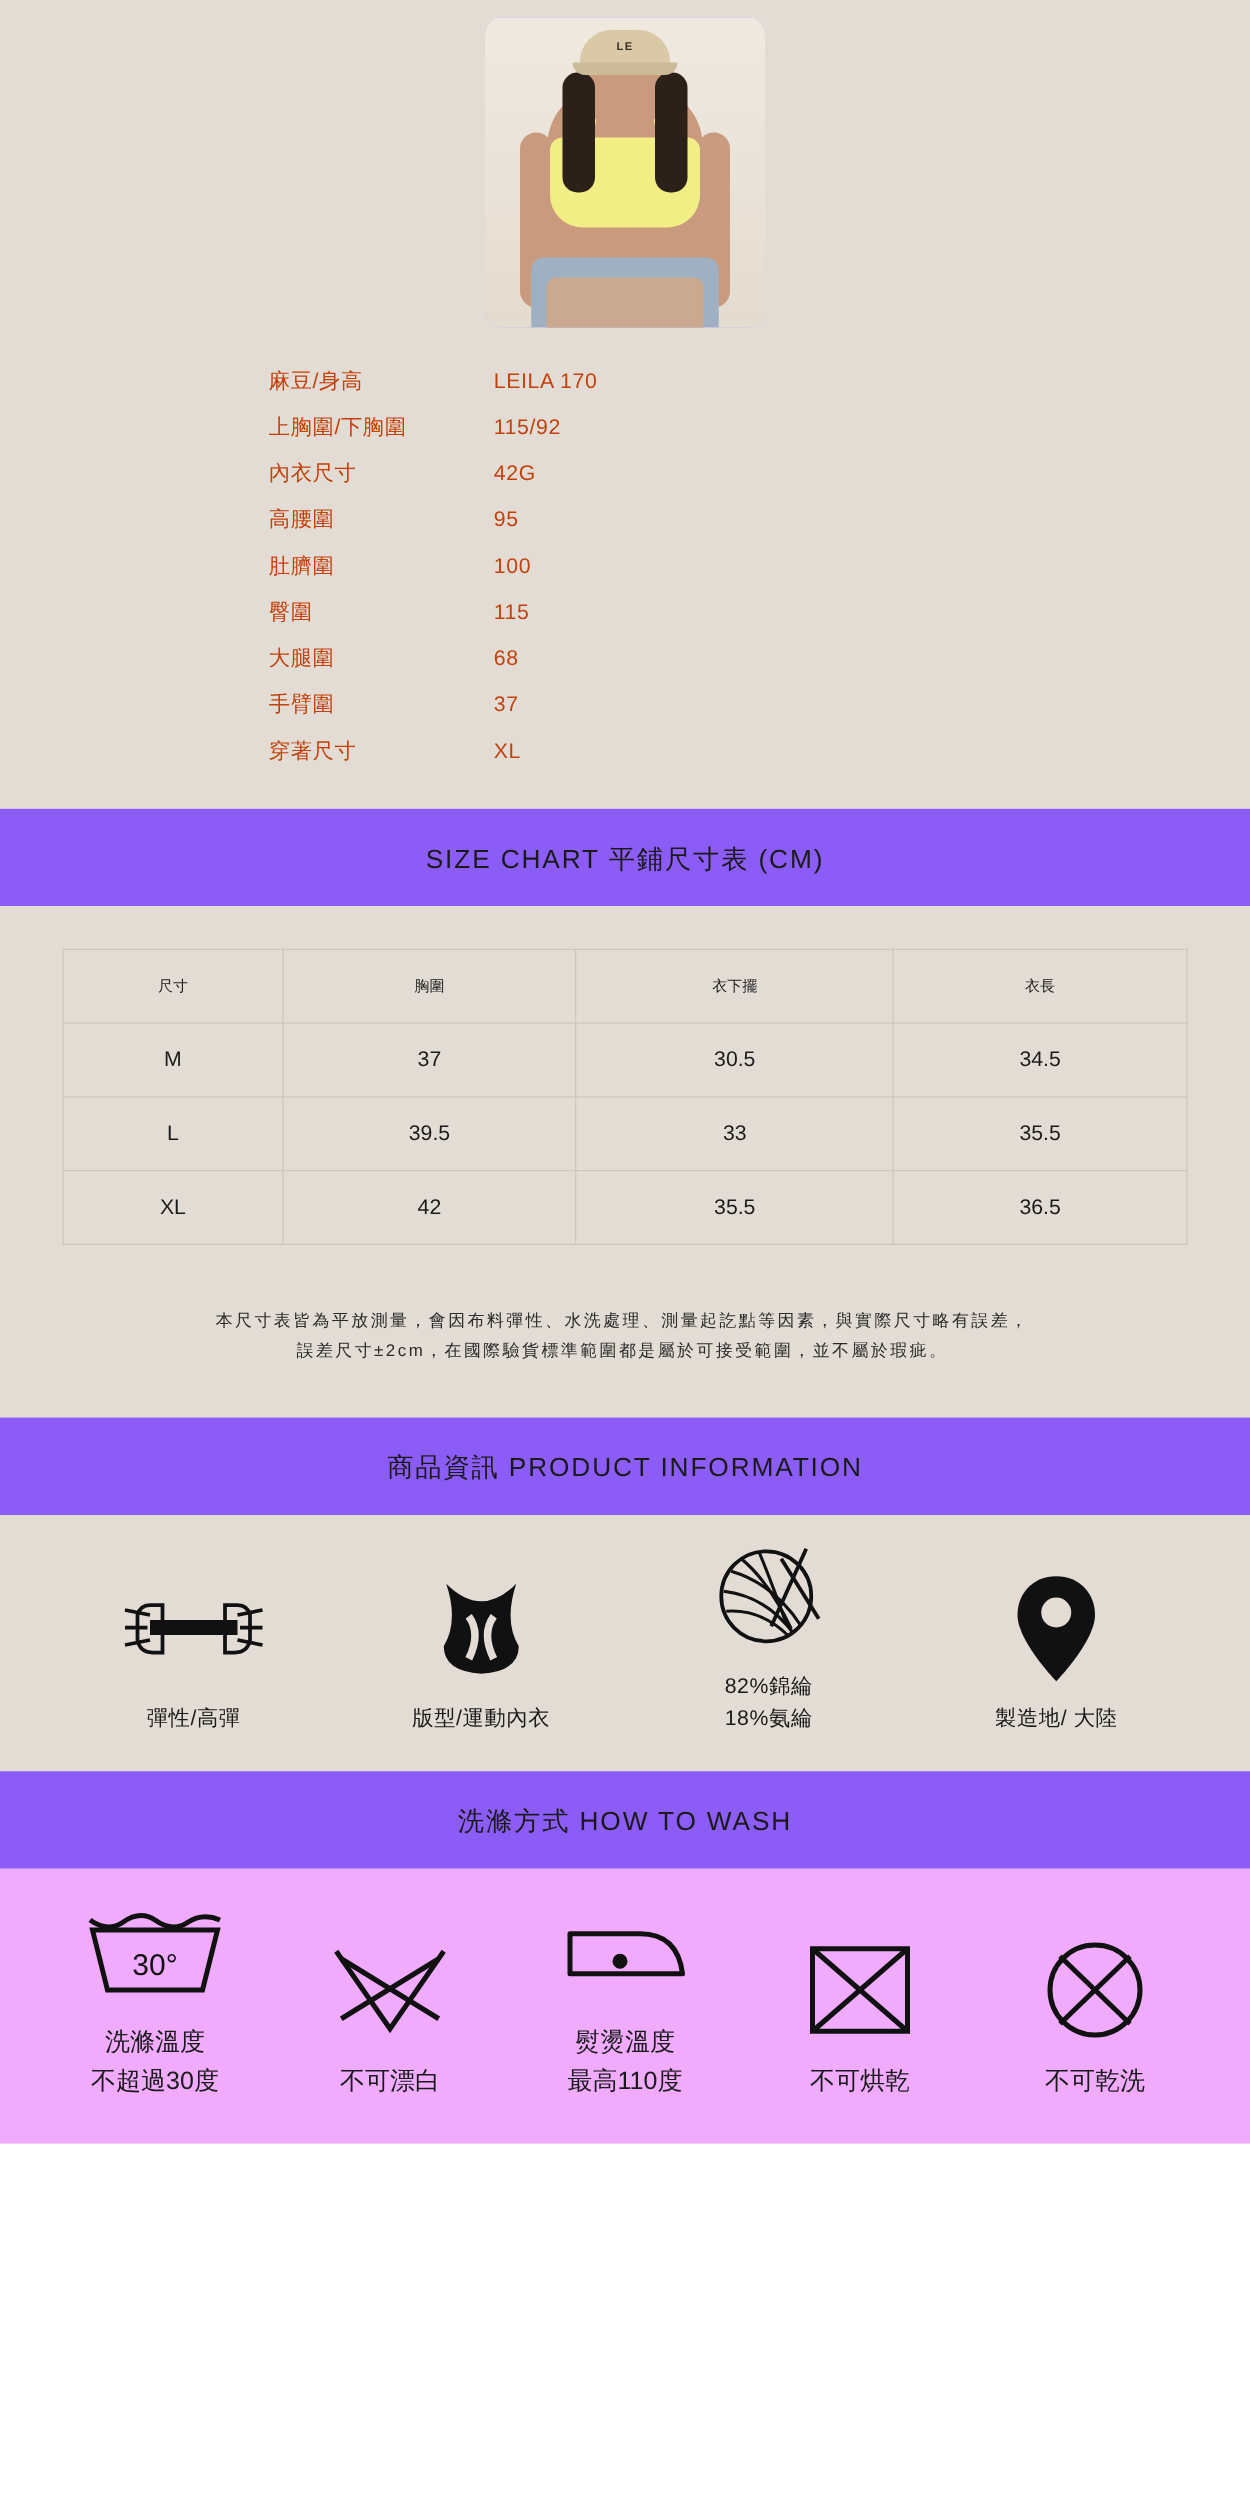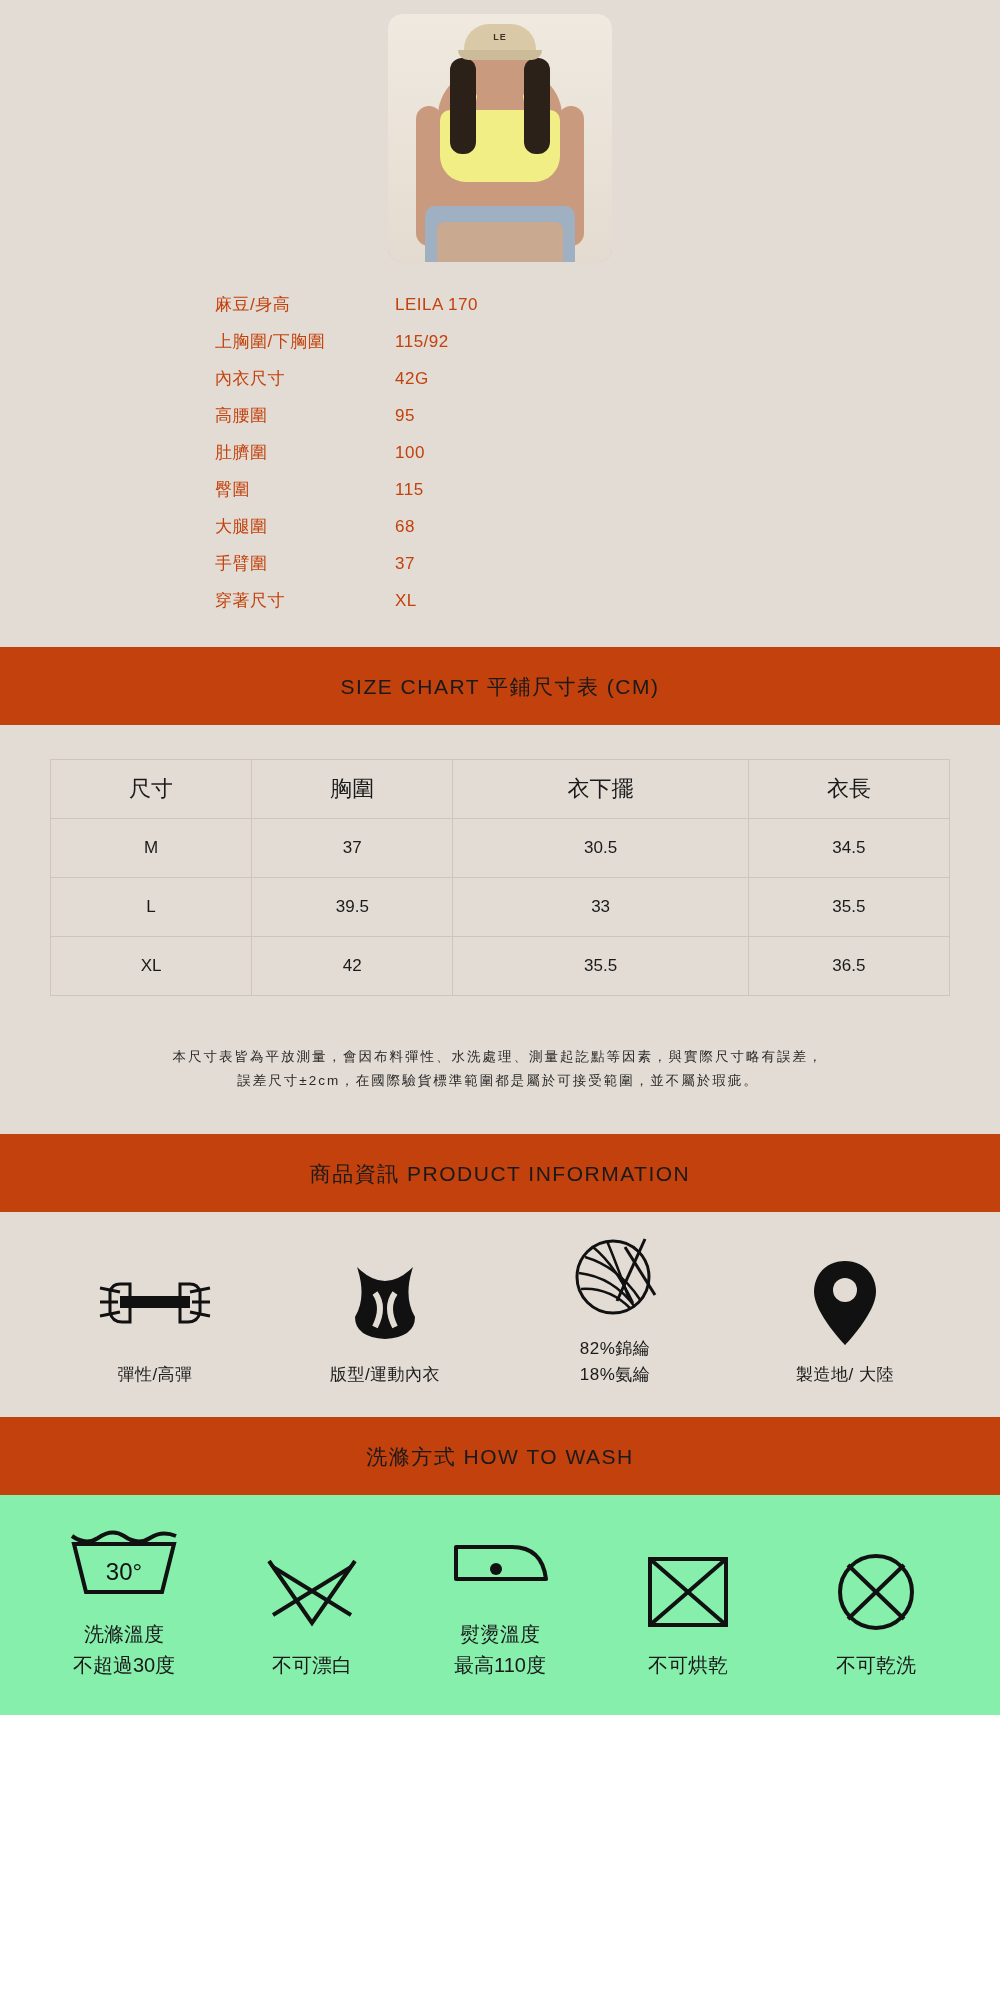--- a/index.html
+++ b/index.html
@@ -122,21 +122,21 @@
     padding: 7px 0;
     color: #c2410c;
     letter-spacing: 0.5px;
   }
   .spec-label { width: 180px; text-align: left; padding-left: 2px; }
   .spec-value { text-align: left; padding-left: 60px; }
   .spec-value-first { text-align: left; padding-left: 60px; letter-spacing: 2px; }
 
   
   .white-band {
-    background: #c2410c;
+    background: #8b5cf6;
     padding: 26px 0 24px 0;
     text-align: center;
   }
   .band-title {
     font-size: 21px;
     letter-spacing: 1.5px;
     color: #1a1a1a;
   }
   .chart-section {
     background: #e3dcd4;
@@ -150,21 +150,21 @@
   }
   .size-table th, .size-table td {
     border: 1px solid #cfc6bb;
     text-align: center;
     font-size: 17px;
     color: #1a1a1a;
     height: 56px;
     font-weight: normal;
   }
   .size-table thead th {
-    font-size: 22px;
+    font-size: 12px;
   }
   .disclaimer {
     background: #e3dcd4;
     padding: 52px 0 28px 0;
     text-align: center;
   }
   .disclaimer p {
     margin: 0 4px 6px 0;
     font-size: 13.5px;
     letter-spacing: 2px;
@@ -195,21 +195,21 @@
   }
   .icon-caption {
     margin-top: 16px;
     font-size: 17px;
     letter-spacing: 0.5px;
     line-height: 1.5;
   }
 
   
   .wash-section {
-    background: #86efac;
+    background: #f0abfc;
     padding: 22px 0 34px 0;
   }
   .wash-row {
     display: flex;
     justify-content: space-around;
     align-items: flex-end;
     width: 940px;
     margin: 0 auto;
   }
   .wash-cell {

